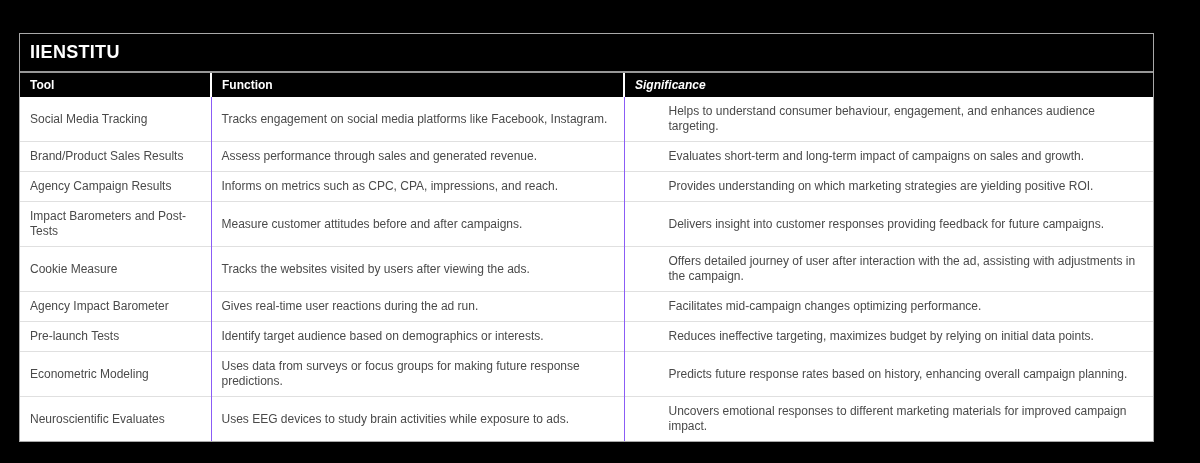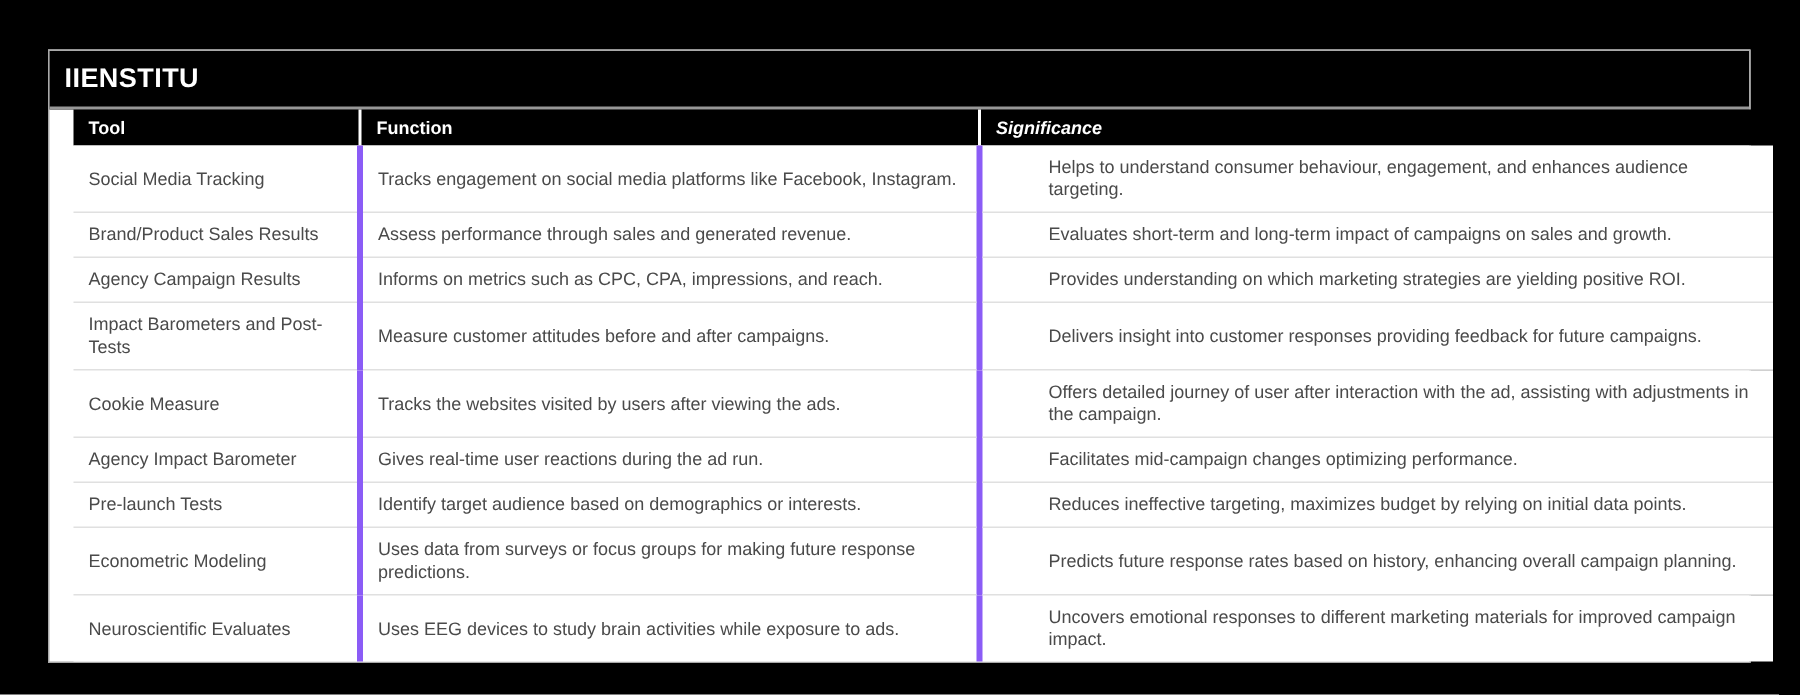--- a/index.html
+++ b/index.html
@@ -9,21 +9,21 @@
   body {
     width: 1200px;
     height: 463px;
     background: #000000;
     position: relative;
     font-family: "Liberation Sans", sans-serif;
     overflow: hidden;
   }
   .card {
     position: absolute;
-    left: 32px;
+    left: 19px;
     top: 33px;
     width: 1135px;
     box-sizing: border-box;
     background: #ffffff;
     border: 1px solid #a9a9a9;
   }
   .title-bar {
     height: 37px;
     line-height: 37px;
     background: #000000;
@@ -31,21 +31,20 @@
     font-size: 18px;
     font-weight: bold;
     letter-spacing: 0.3px;
     padding: 0 10px;
     border-bottom: 2px solid #979797;
   }
   table.data-table {
     width: 100%;
     border-collapse: collapse;
     table-layout: fixed;
-    margin-left: 16px;
   }
   .data-table th {
     background: #000000;
     color: #ffffff;
     font-size: 12px;
     font-weight: bold;
     text-align: left;
     padding: 5px 10px;
     line-height: 14px;
     border-right: 2px solid #ffffff;
@@ -54,21 +53,21 @@
     border-right: none;
     font-style: italic;
   }
   .data-table td {
     background: #ffffff;
     color: #4a4a4a;
     font-size: 12px;
     line-height: 15px;
     padding: 7px 10px;
     vertical-align: middle;
-    border-right: 4px solid #8b5cf6;
+    border-right: 1px solid #8b5cf6;
     border-top: 1px solid #e0e0e0;
     word-wrap: break-word;
   }
   .data-table td:last-child {
     border-right: none;
     padding-left: 44px;
   }
   .data-table tbody tr:first-child td {
     border-top: none;
   }

